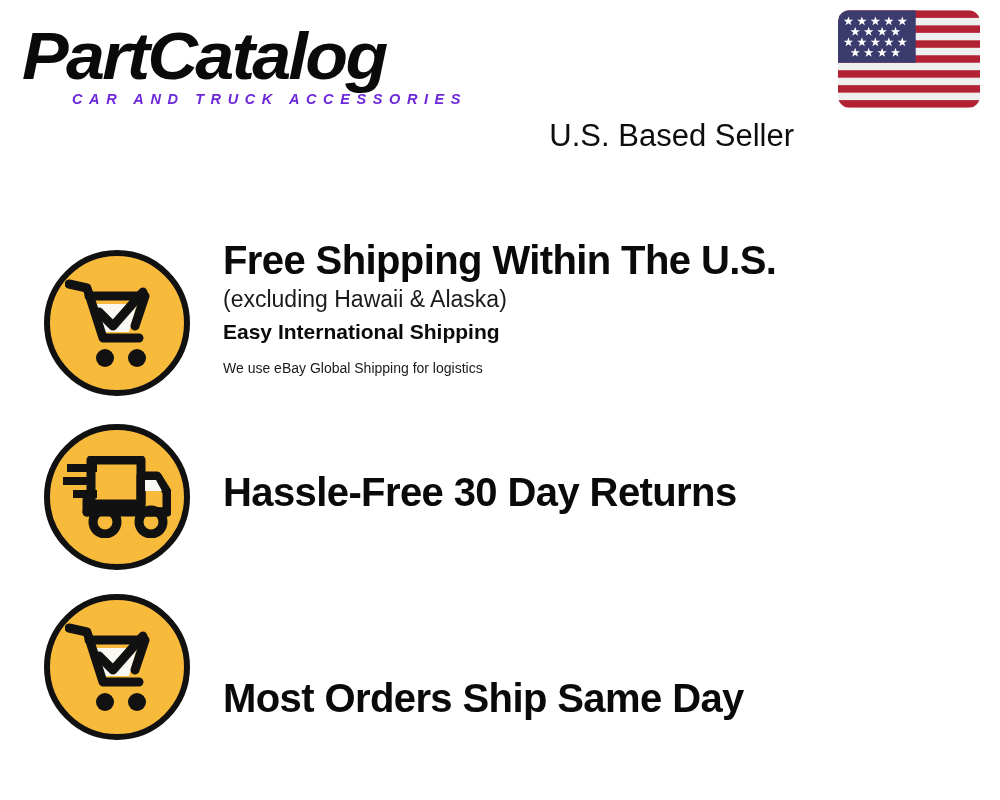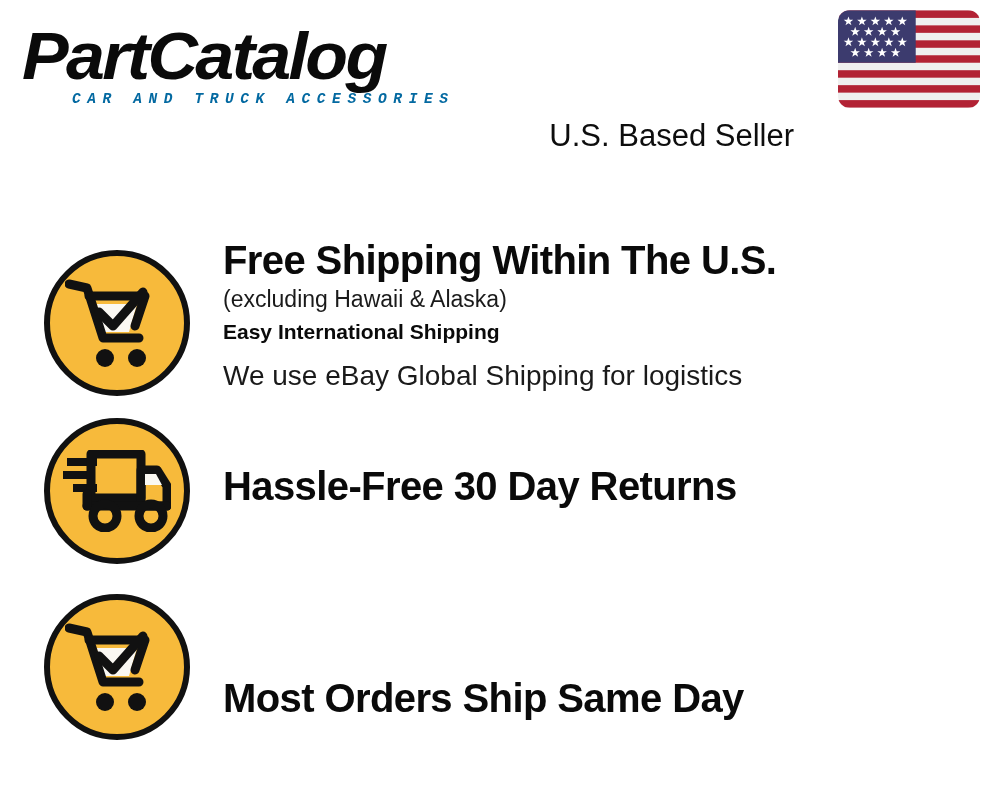--- a/index.html
+++ b/index.html
@@ -45,28 +45,28 @@
     line-height: 72px;
     white-space: nowrap;
     color: #0a0a0a;
     transform: scaleX(1.06);
     transform-origin: left center;
   }
   #logo-tagline {
     position: absolute;
     left: 50px;
     top: 70px;
-    font-family: Liberation Mono, monospace;
+    font-family: Liberation Sans, sans-serif;
     font-weight: 700;
     font-style: italic;
     font-size: 14.5px;
     letter-spacing: 6.6px;
     line-height: 18px;
     white-space: nowrap;
-    color: #0369a1;
+    color: #6d28d9;
   }
 
   
   #us-flag-icon {
     position: absolute;
     left: 838px;
     top: 10px;
     width: 142px;
     height: 98px;
     border-radius: 12px;
@@ -94,21 +94,21 @@
     left: 0;
     top: 232px;
     width: 1000px;
   }
   .feature-row {
     position: absolute;
     left: 0;
     width: 845px;
   }
   #feature-row-0 { top: 0px;   height: 182px; }
-  #feature-row-1 { top: 176px; height: 170px; }
+  #feature-row-1 { top: 182px; height: 170px; }
   #feature-row-2 { top: 352px; height: 172px; }
 
   .feature-badge {
     position: absolute;
     left: 44px;
     width: 146px;
     height: 146px;
     border-radius: 50%;
     background: #F7BA3B;
     border: 6px solid #111111;
@@ -156,24 +156,24 @@
     font-weight: 700;
     font-size: 21px;
     line-height: 28px;
     color: #0a0a0a;
     margin-top: 4px;
     white-space: nowrap;
   }
   .feature-subtext {
     font-family: "Liberation Sans", sans-serif;
     font-weight: 400;
-    font-size: 28px;
+    font-size: 14px;
     line-height: 29px;
     color: #1a1a1a;
-    margin-top: 15px;
+    margin-top: 8px;
     white-space: nowrap;
   }
 </style>
 </head>
 <body>
 
 <div id="header">
 
   <div id="brand-logo">
     <div id="logo-wordmark">PartCatalog</div>

